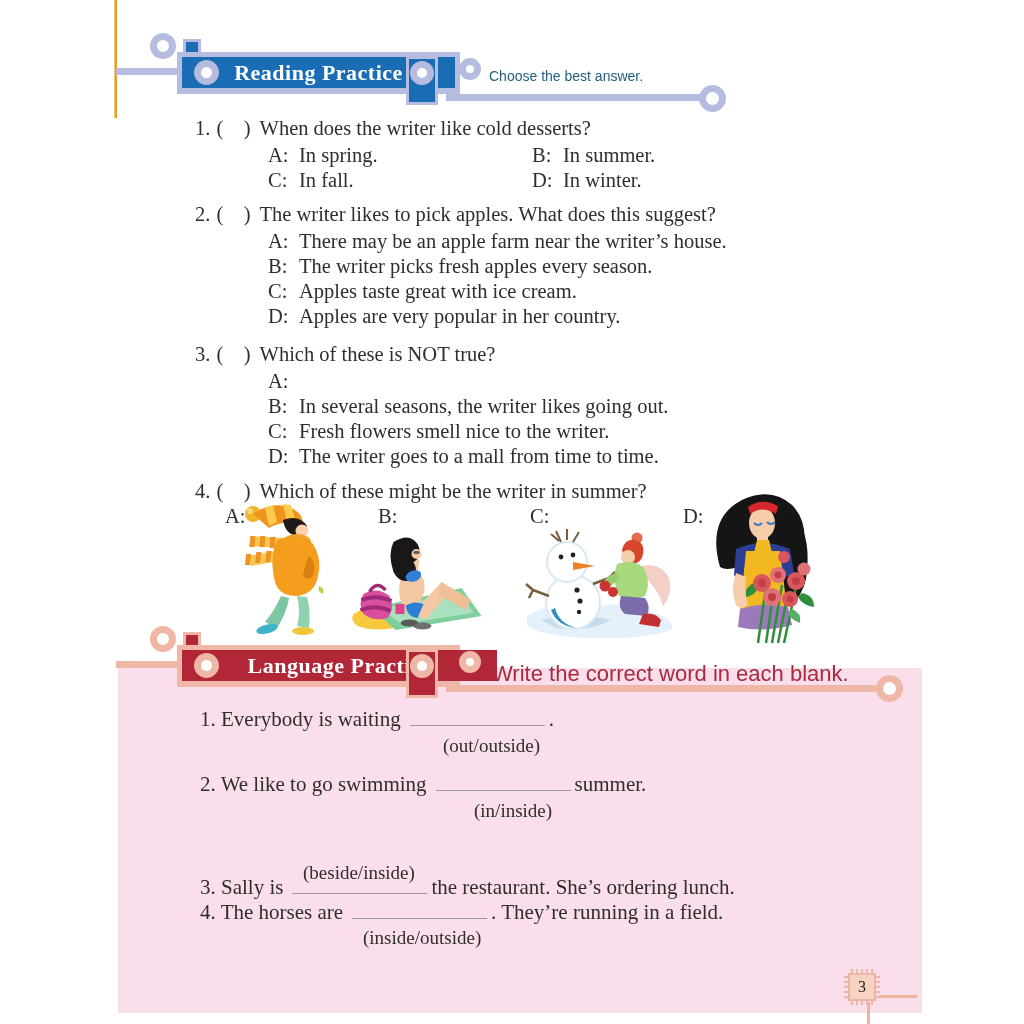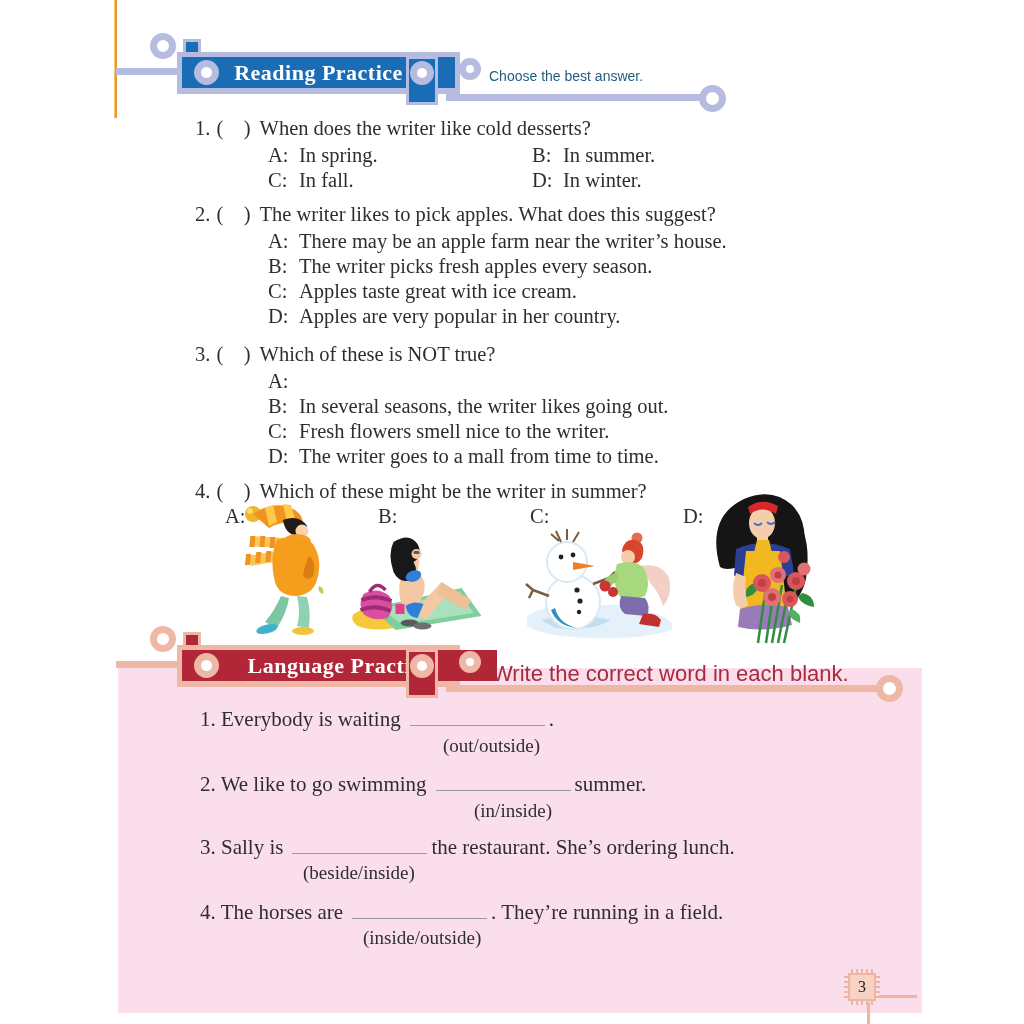--- a/index.html
+++ b/index.html
@@ -301,21 +301,21 @@
     <span>Everybody is waiting</span><span class="blank"></span><span>.</span>
   </div>
   <div class="hint" style="left:443px;top:735px">(out/outside)</div>
 
   <div class="lang-item" style="top:771px">
     <span>2.</span>
     <span>We like to go swimming</span><span class="blank"></span><span>summer.</span>
   </div>
   <div class="hint" style="left:474px;top:800px">(in/inside)</div>
 
-  <div class="lang-item" style="top:834px">
+  <div class="lang-item" style="top:874px">
     <span>3.</span>
     <span>Sally is</span><span class="blank"></span><span>the restaurant. She’s ordering lunch.</span>
   </div>
   <div class="hint" style="left:303px;top:862px">(beside/inside)</div>
 
   <div class="lang-item" style="top:899px">
     <span>4.</span>
     <span>The horses are</span><span class="blank"></span><span>. They’re running in a field.</span>
   </div>
   <div class="hint" style="left:363px;top:927px">(inside/outside)</div>

